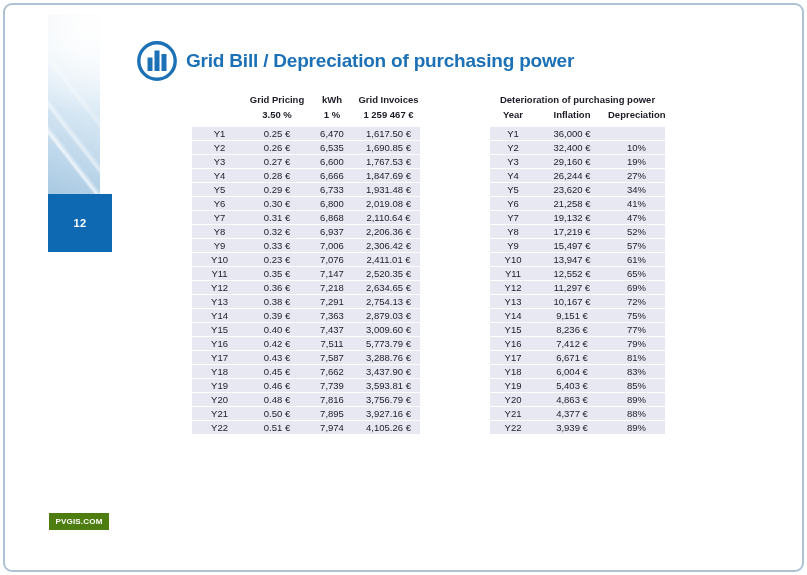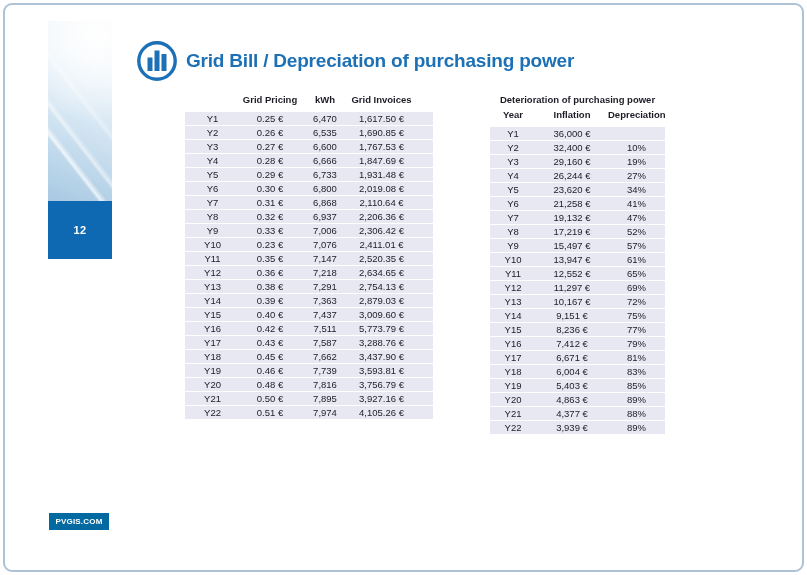--- a/index.html
+++ b/index.html
@@ -7,21 +7,21 @@
     position:relative;width:807px;height:575px;background:#ffffff;
     font-family:"Liberation Sans",sans-serif;overflow:hidden;
     box-sizing:border-box;
   }
   .page-border{
     position:absolute;left:3px;top:3px;right:3px;bottom:3px;
     border:2px solid #aec2d6;border-radius:9px;pointer-events:none;
   }
   
   .sidebar-strip{
-    position:absolute;left:48px;top:21px;width:64px;height:238px;
+    position:absolute;left:48px;top:14px;width:52px;height:238px;
     background-image:
       radial-gradient(circle at 78% 6%, rgba(255,255,255,1) 0%, rgba(255,255,255,0) 38%),
       linear-gradient(52deg, transparent 38%, rgba(255,255,255,.75) 39.5%, transparent 42%,
                       transparent 47%, rgba(255,255,255,.55) 48.5%, transparent 51%,
                       transparent 62%, rgba(255,255,255,.35) 63.5%, transparent 66%),
       linear-gradient(200deg, #f2f4f7 0%, #eef5fa 18%, #d8e8f4 40%, #bcd6ea 62%, #a3c6e0 82%, #93bbda 100%);
   }
   .page-num-block{
     position:absolute;left:0;bottom:0;width:64px;height:58px;
     background:#0e68b2;color:#ffffff;font-weight:bold;font-size:11px;
@@ -36,34 +36,34 @@
   }
   
   .dtable{position:absolute;top:92px;font-size:9.5px;color:#1c1c26;}
   .trow{display:flex;height:13px;line-height:13px;margin-bottom:1px;}
   .thead .trow{background:transparent;font-weight:bold;height:15px;line-height:15px;margin-bottom:0;}
   .tbody .trow{background:#e7e8f1;}
   .tbody{margin-top:5px;}
   .tcell{text-align:center;overflow:hidden;white-space:nowrap;}
   .ttitle{font-weight:bold;text-align:center;height:15px;line-height:15px;}
   
-  .t-left{left:185px;width:248px;}
+  .t-left{left:192px;width:228px;}
   .t-left .c0{width:55px;}
   .t-left .c1{width:60px;}
   .t-left .c2{width:50px;}
   .t-left .c3{width:63px;}
   
   .t-right{left:490px;width:175px;}
   .t-right .c0{width:46px;}
   .t-right .c1{width:72px;}
   .t-right .c2{width:57px;}
   
   .footer-badge{
     position:absolute;left:49px;top:513px;width:60px;height:17px;
-    background:#0369a1;color:#ffffff;font-size:8px;font-weight:bold;
+    background:#4d7c0f;color:#ffffff;font-size:8px;font-weight:bold;
     display:flex;align-items:center;justify-content:center;letter-spacing:.2px;
   }
 </style>
 </head>
 <body>
 
 <div class="page">
   <div class="page-border"></div>
 
   <div class="sidebar-strip">
@@ -85,20 +85,26 @@
   </div>
 
   <div class="dtable t-left">
     <div class="thead">
       <div class="trow">
         <div class="tcell c0"></div>
         <div class="tcell c1">Grid Pricing</div>
         <div class="tcell c2">kWh</div>
         <div class="tcell c3">Grid Invoices</div>
       </div>
+      <div class="trow">
+        <div class="tcell c0"></div>
+        <div class="tcell c1">3.50 %</div>
+        <div class="tcell c2">1 %</div>
+        <div class="tcell c3">1 259 467 €</div>
+      </div>
     </div>
     <div class="tbody">
         <div class="trow">
           <div class="tcell c0">Y1</div>
           <div class="tcell c1">0.25 €</div>
           <div class="tcell c2">6,470</div>
           <div class="tcell c3">1,617.50 €</div>
         </div>
         <div class="trow">
           <div class="tcell c0">Y2</div>

